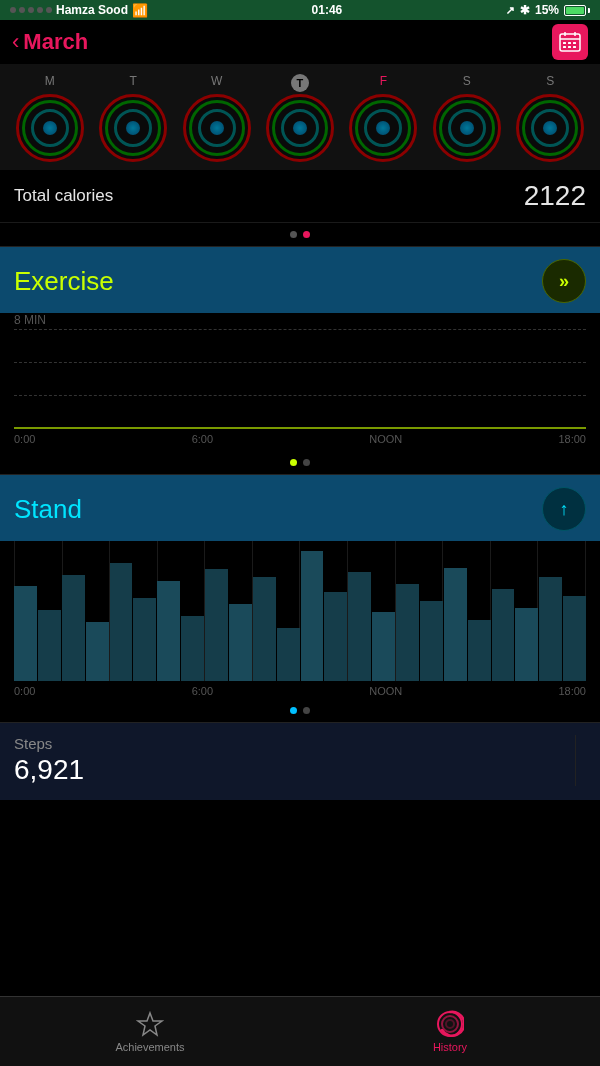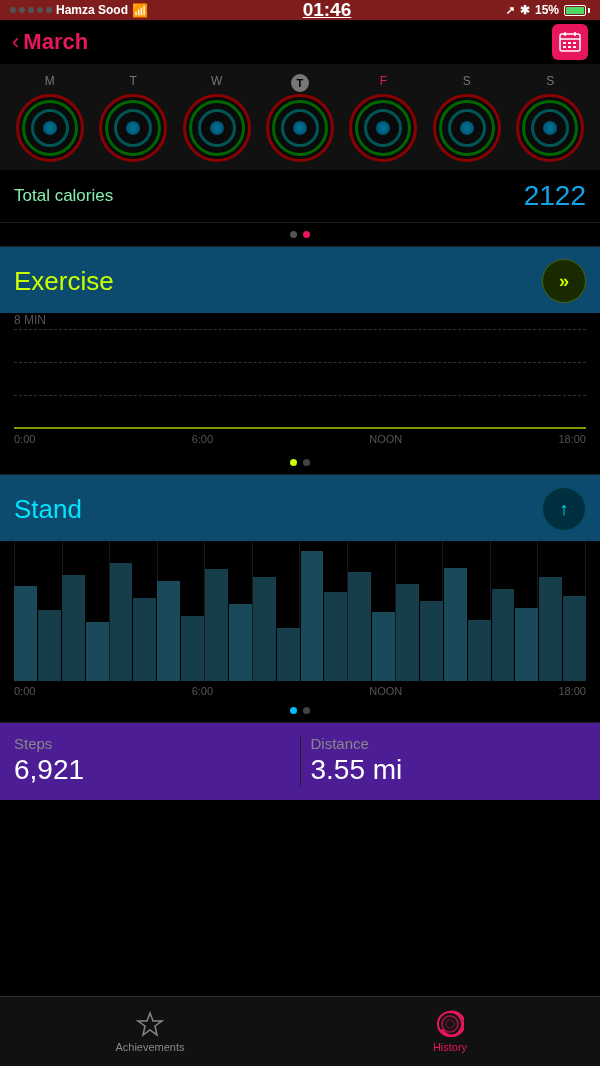--- a/index.html
+++ b/index.html
@@ -8,33 +8,33 @@
       background: #000;
       color: #fff;
       font-family: -apple-system, 'Helvetica Neue', Arial, sans-serif;
       width: 600px;
       min-height: 1066px;
       overflow-x: hidden;
     }
 
     
     .status-bar {
-      background: #7f1d1d;
+      background: #14532d;
       height: 20px;
       display: flex;
       align-items: center;
       justify-content: space-between;
       padding: 0 10px;
       font-size: 12px;
       font-weight: 600;
     }
     .status-left { display: flex; align-items: center; gap: 4px; }
     .status-dots { display: flex; gap: 3px; }
     .status-dot { width: 6px; height: 6px; border-radius: 50%; background: #555; }
-    .status-center { font-size: 19px; font-weight: 600; text-decoration: underline; }
+    .status-center { font-size: 12px; font-weight: 600; }
     .status-right { display: flex; align-items: center; gap: 5px; font-size: 12px; }
     .battery-container { display: flex; align-items: center; gap: 2px; }
     .battery-body { width: 22px; height: 11px; border: 1.5px solid #fff; border-radius: 2px; position: relative; display: flex; align-items: center; padding: 1px; }
     .battery-fill { width: 100%; height: 100%; background: #4CD964; border-radius: 1px; }
     .battery-tip { width: 2px; height: 5px; background: #fff; border-radius: 0 1px 1px 0; }
 
     
     .nav-header {
       background: #000;
       height: 44px;
@@ -123,27 +123,27 @@
     .calories-section {
       background: #000;
       padding: 10px 14px;
       display: flex;
       justify-content: space-between;
       align-items: center;
       border-bottom: 1px solid #1a1a1a;
     }
     .calories-label {
       font-size: 17px;
-      color: #86efac;
+      color: #e5e5e5;
       font-weight: 400;
     }
     .calories-value {
       font-size: 28px;
       font-weight: 300;
-      color: #0ea5e9;
+      color: #e5e5e5;
       margin-left: 32px;
     }
 
     
     .dots-indicator {
       display: flex;
       justify-content: center;
       gap: 6px;
       padding: 8px 0;
       background: #000;
@@ -313,21 +313,21 @@
       width: 7px;
       height: 7px;
       border-radius: 50%;
       background: #444;
     }
     .pg-dot.green-active { background: #CAFF00; }
     .pg-dot.cyan-active { background: #00BFFF; }
 
     
     .metrics-row {
-      background: #4c1d95;
+      background: #0f172a;
       display: flex;
       border-top: 1px solid #222;
       padding: 12px 14px 14px;
     }
     .metric-item {
       flex: 1;
     }
     .metric-label {
       font-size: 15px;
       color: #888;
@@ -605,24 +605,20 @@
     <div class="pg-dot cyan-active"></div>
     <div class="pg-dot"></div>
   </div>
 
   <div class="metrics-row">
     <div class="metric-item">
       <div class="metric-label">Steps</div>
       <div class="metric-value">6,921</div>
     </div>
     <div class="metric-divider"></div>
-    <div class="metric-item">
-      <div class="metric-label">Distance</div>
-      <div class="metric-value">3.55 mi</div>
-    </div>
   </div>
 </div>
 
 <div class="tab-bar">
   <div class="tab-item">
     <svg class="tab-icon-achievements" viewBox="0 0 28 28">
 
       <polygon points="14,3 17,11 26,11 19,16 21,25 14,20 7,25 9,16 2,11 11,11" stroke="#888" stroke-width="1.5" fill="none"></polygon>
     </svg>
     <span class="tab-label inactive">Achievements</span>

